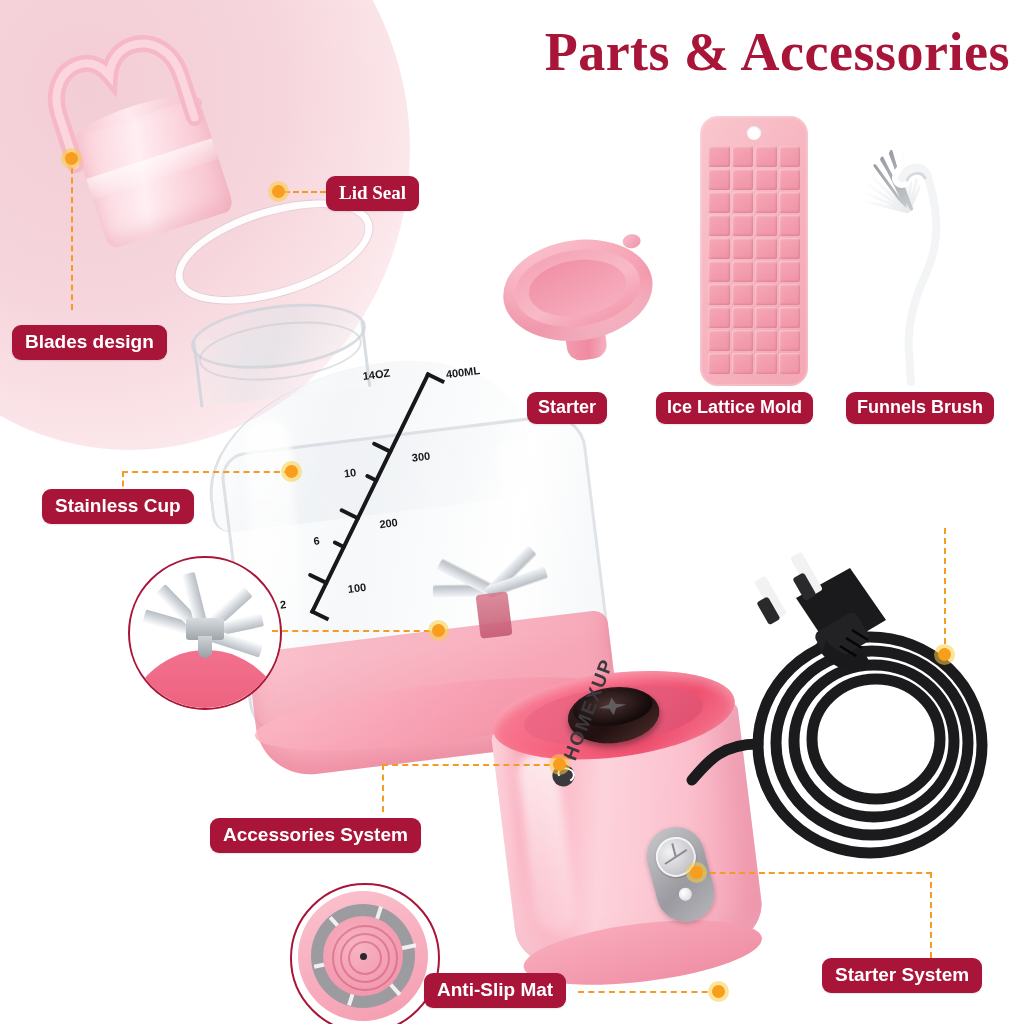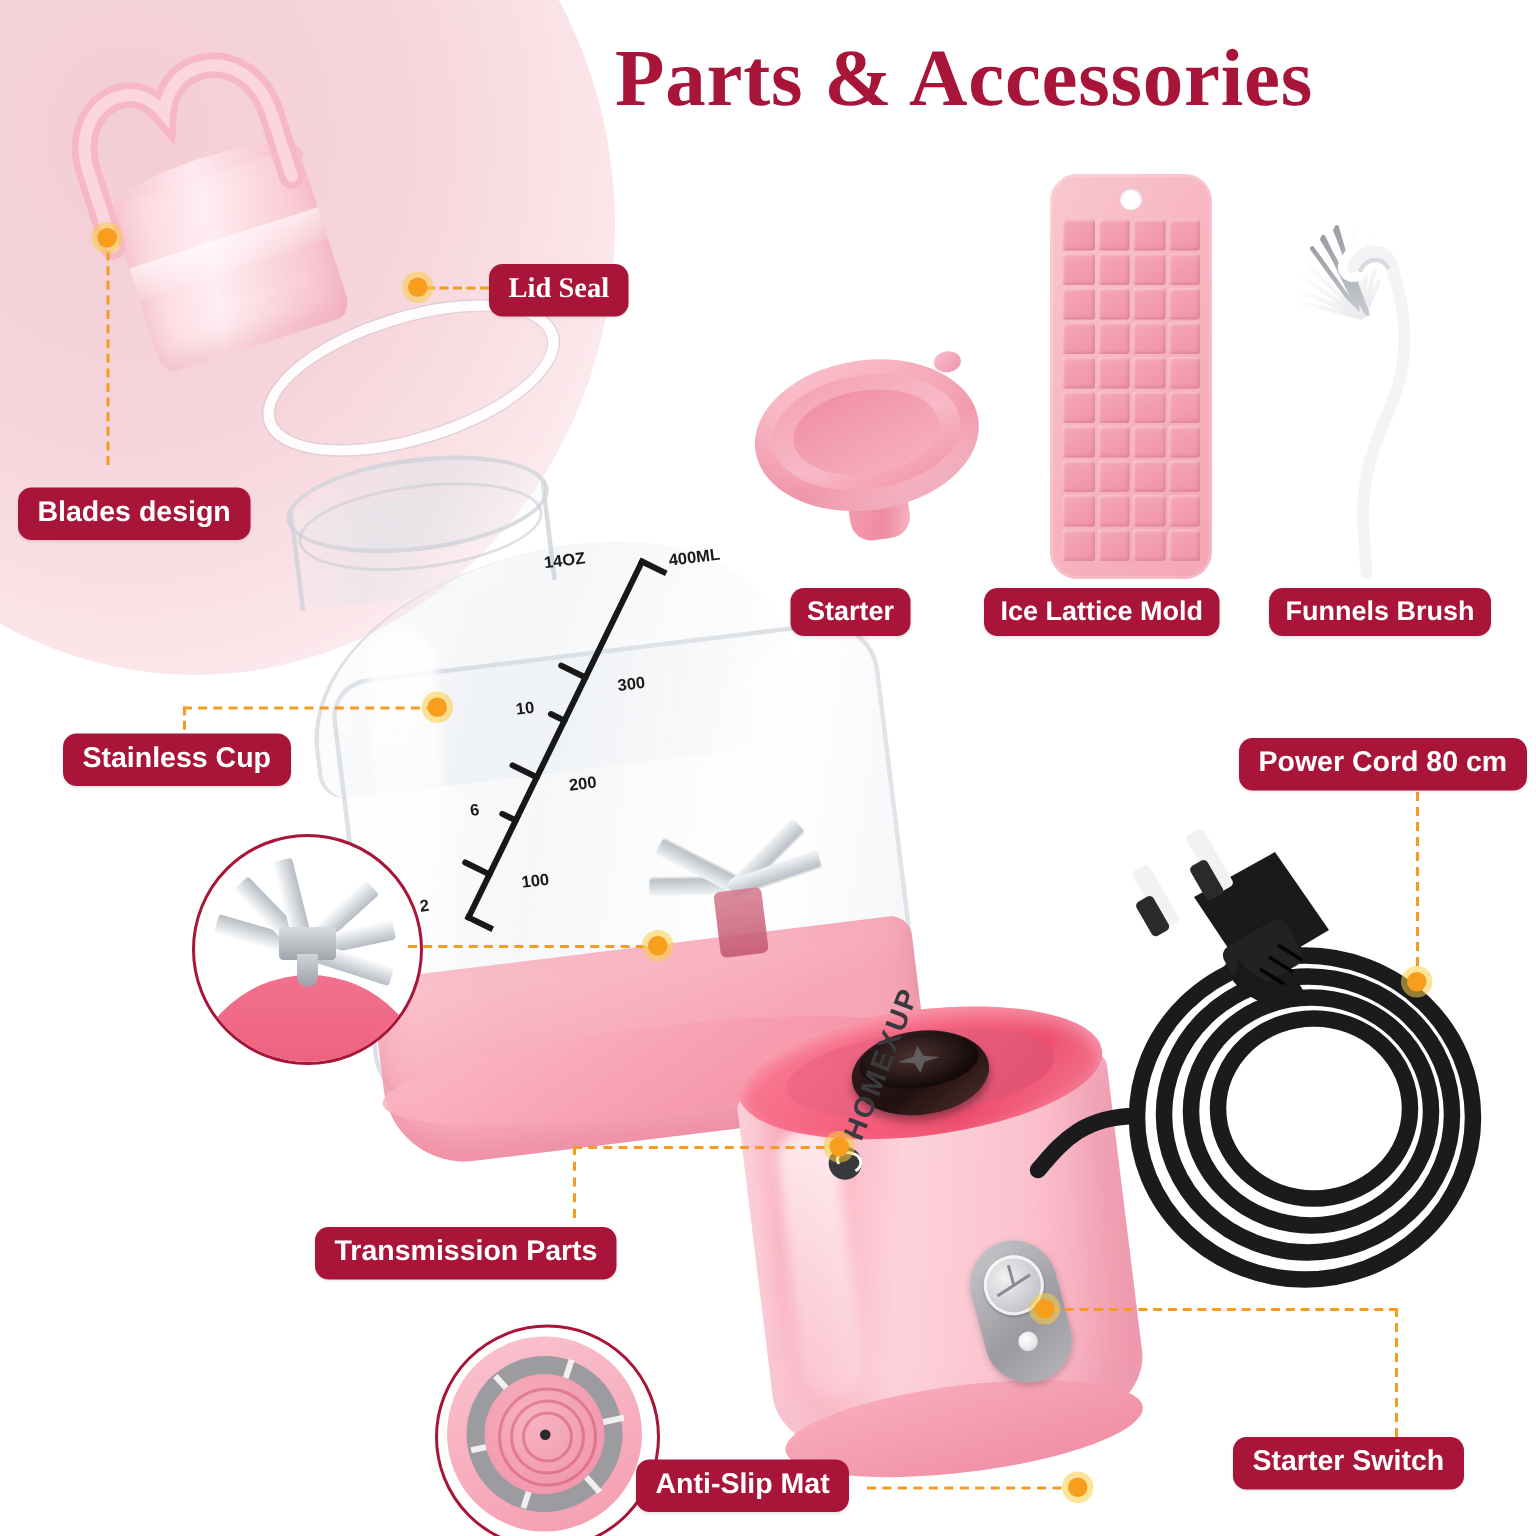--- a/index.html
+++ b/index.html
@@ -18,21 +18,21 @@
     border-radius:50%;
     background:radial-gradient(ellipse at 42% 40%, #f3cdd5 0%, #f6d5dc 42%, #fbe6ea 70%, rgba(253,241,244,0.55) 88%, rgba(255,255,255,0) 100%);
     filter:blur(0.4px);
   }
 
   
   .title{
     position:absolute;left:410px;top:24px;width:600px;
     font-family:"Liberation Serif","DejaVu Serif",serif;
     font-weight:bold;font-size:54px;letter-spacing:0.5px;
-    color:#a81538;text-align:left;line-height:1.05;
+    color:#a81538;text-align:right;line-height:1.05;
     white-space:nowrap;
   }
 
   
   .badge{
     position:absolute;
     background:#a81538;color:#fff;
     font-weight:bold;font-size:19px;
     padding:7px 13px 8px 13px;
     border-radius:9px;
@@ -617,27 +617,26 @@
   <div class="conn v" style="left:930px;top:872px;height:86px;"></div>
   <div class="dot" style="left:690px;top:866px;"></div>
 
   <div class="badge" style="left:12px;top:325px;">Blades design</div>
 
   <div class="badge" style="left:326px;top:176px;font-family:Liberation Serif, serif;">Lid Seal</div>
 
   <div class="badge" style="left:42px;top:489px;">Stainless Cup</div>
 
 
-  <div class="badge" style="left:210px;top:818px;">Transmission Parts</div>
+  <div class="badge" style="left:210px;top:818px;">Accessories System</div>
 
   <div class="badge" style="left:424px;top:973px;">Anti-Slip Mat</div>
 
   <div class="badge sm" style="left:527px;top:392px;">Starter</div>
 
   <div class="badge sm" style="left:656px;top:392px;">Ice Lattice Mold</div>
 
   <div class="badge sm" style="left:846px;top:392px;">Funnels Brush</div>
 
-  <div class="badge" style="left:826px;top:492px;">Power Cord 80 cm</div>
-
-  <div class="badge" style="left:822px;top:958px;">Starter Switch</div>
+
+  <div class="badge" style="left:822px;top:958px;">Starter System</div>
 
 </div>
 
 </body></html>

